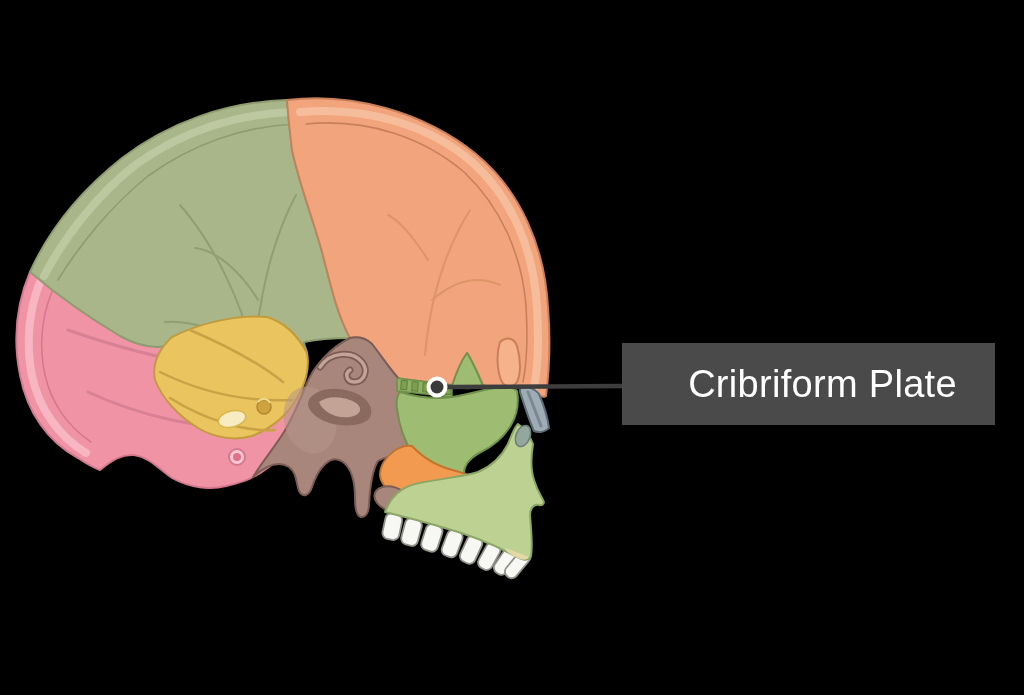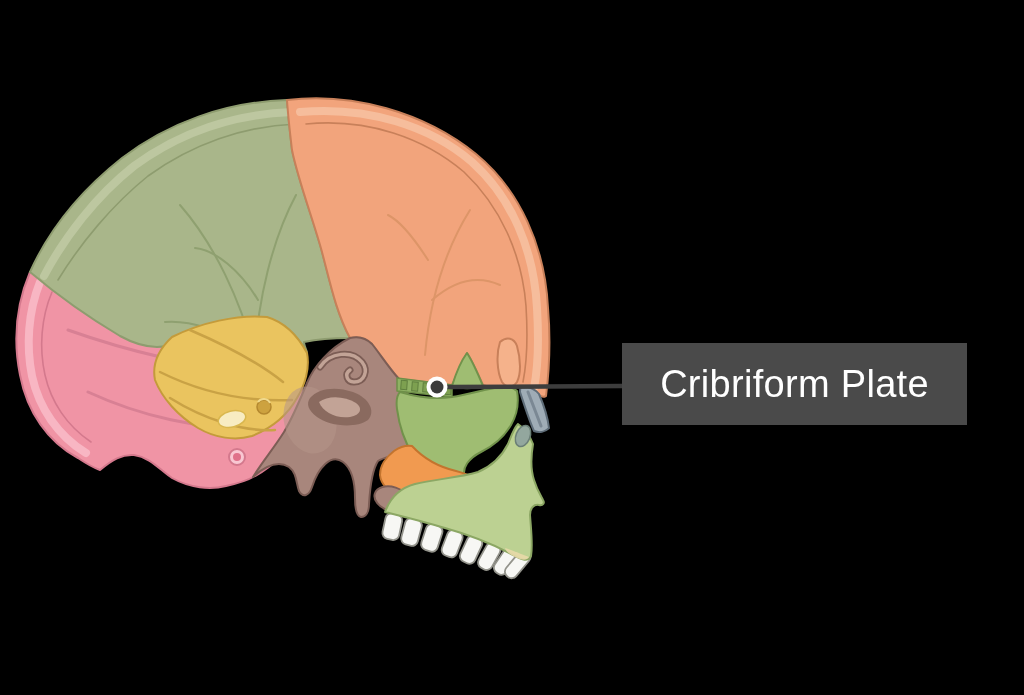--- a/index.html
+++ b/index.html
@@ -3,21 +3,21 @@
 <meta charset="utf-8">
 <style>
   html,body{margin:0;padding:0;background:#000;}
   .stage{position:relative;width:1024px;height:695px;background:var(--background,#000);overflow:hidden;
          font-family:"Liberation Sans",sans-serif;}
   .stage svg{position:absolute;left:0;top:0;}
   .annotation-label{
     position:absolute;left:622px;top:343px;width:345px;height:82px;
     background:var(--label-bg,#4a4a4a);color:var(--label-text,#fff);
     display:flex;align-items:center;justify-content:center;
-    font-size:38px;font-weight:500;letter-spacing:.3px;white-space:nowrap;
+    font-size:38px;font-weight:500;letter-spacing:.3px;white-space:nowrap;padding-left:28px;
   }
   
   .c-occipital{fill:var(--occipital)}
   .c-parietal{fill:var(--parietal)}
   .c-frontal{fill:var(--frontal)}
   .c-temporal{fill:var(--temporal)}
   .c-sphenoid{fill:var(--sphenoid)}
   .c-ethmoid{fill:var(--ethmoid)}
   .c-cribriform{fill:var(--cribriform)}
   .c-nasal{fill:var(--nasal)}

